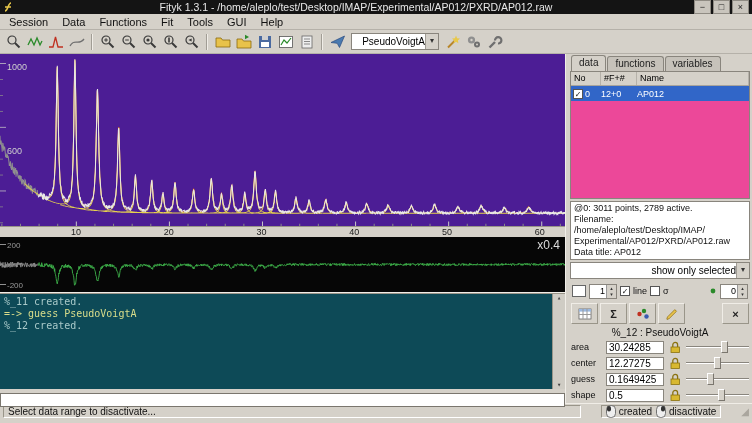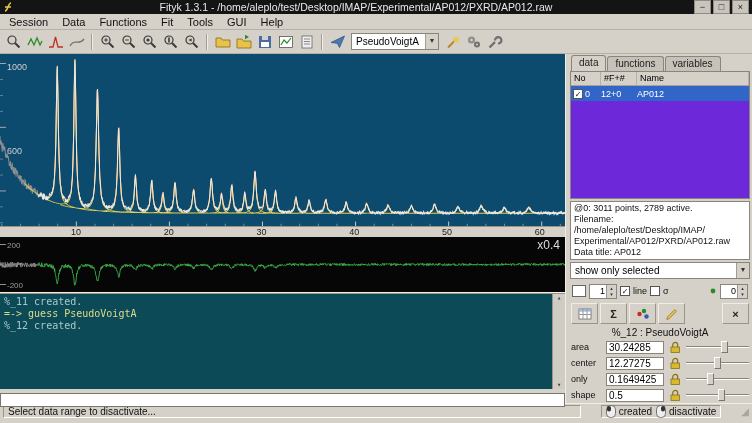--- a/index.html
+++ b/index.html
@@ -15,27 +15,27 @@
   
   .menubar{height:16px;display:flex;align-items:center;background:#d5d1c9;border-bottom:1px solid #b5b1a9;font-size:11px;padding-left:2px;}
   .menu-item{padding:0 7px;color:#111;}
 
   
   .toolbar{height:24px;display:flex;align-items:center;background:#d5d1c9;border-bottom:1px solid #b5b1a9;padding:0 3px;}
   .tbtn{width:21px;height:20px;display:flex;align-items:center;justify-content:center;border:1px solid transparent;}
   .tbtn svg{display:block;}
   .tsep{width:2px;height:16px;border-left:1px solid #a19d95;border-right:1px solid #f0ede7;margin:0 4px;}
   .combo{display:flex;align-items:center;background:#fff;border:1px solid #89857d;height:17px;font-size:10px;padding-left:4px;width:88px;margin:0 3px;}
-  .combo .cval{flex:1;white-space:nowrap;overflow:hidden;}
+  .combo .cval{flex:1;white-space:nowrap;overflow:hidden;text-align:right;}
   .combo .arrow{background:#d5d1c9;border-left:1px solid #a19d95;width:13px;height:15px;font-size:8px;line-height:14px;text-align:center;color:#333;}
 
   
   .content{display:flex;height:349px;}
   .plotcol{flex:1;display:flex;flex-direction:column;min-width:0;}
-  .main-plot{height:172px;background:#0c4a6e;position:relative;}
+  .main-plot{height:172px;background:#4c1d95;position:relative;}
   .main-plot svg,.aux-plot svg{position:absolute;left:0;top:0;width:100%;height:100%;}
   .ytick{position:absolute;left:7px;color:#cfcfcf;font-size:9px;line-height:10px;}
   .axis-strip{height:11px;background:#d5d1c9;position:relative;border-top:1px solid #999589;font-size:9px;}
   .xtick{position:absolute;top:0;color:#1a1a1a;line-height:11px;}
   .aux-plot{height:55px;background:#060606;position:relative;}
   .auxtick{position:absolute;left:7px;color:#9a9a9a;font-size:8px;line-height:9px;}
   .aux-scale{position:absolute;right:5px;top:1px;color:#dcdcdc;font-size:12px;}
   .gap{height:2px;background:#d5d1c9;border-top:1px solid #f0ede7;border-bottom:1px solid #999589;}
   .console{flex:1;background:#0d4a57;position:relative;padding:2px 16px 1px 4px;font-family:"DejaVu Sans Mono",monospace;font-size:10px;line-height:12px;overflow:hidden;}
   .cline.quiet{color:#a9c9c9;}
@@ -45,21 +45,21 @@
   .input-line{height:14px;position:relative;}
   .input-line input{width:100%;height:100%;border:1px solid #7a766e;font-size:10px;padding:0 3px;font-family:"DejaVu Sans Mono",monospace;background:#fff;}
 
   .vsplit{width:3px;background:#d5d1c9;border-left:1px solid #f0ede7;}
 
   
   .sidebar{width:184px;display:flex;flex-direction:column;background:#d5d1c9;font-size:10px;}
   .tabs{display:flex;align-items:flex-end;height:17px;padding:2px 0 0 3px;gap:1px;}
   .tab{font-size:10px;padding:1px 7px 2px;background:#c6c2ba;border:1px solid #89857d;border-bottom:none;border-radius:3px 3px 0 0;color:#222;}
   .tab.active{background:#d5d1c9;padding-bottom:3px;}
-  .listbox{flex:1;background:#6d28d9;border:1px solid #89857d;margin:0 2px;min-height:70px;overflow:hidden;}
+  .listbox{flex:1;background:#ec4899;border:1px solid #89857d;margin:0 2px;min-height:70px;overflow:hidden;}
   .lhead{display:flex;background:#d5d1c9;border-bottom:1px solid #a8a49c;height:14px;font-size:9px;}
   .lhead span{padding:1px 3px;border-right:1px solid #b5b1a9;}
   .h-no{width:30px;} .h-f{width:36px;} .h-name{flex:1;}
   .lrow{display:flex;align-items:center;background:#3166c8;color:#fff;height:15px;font-size:9px;}
   .c0{width:14px;display:flex;justify-content:center;}
   .c1{width:16px;} .c2{width:36px;} .c3{flex:1;}
   .cb{width:10px;height:10px;background:#fff;border:1px solid #555;font-size:8px;line-height:9px;text-align:center;color:#111;display:inline-block;}
   .infobox{background:#fff;border:1px solid #89857d;margin:2px 2px 0;padding:1px 3px;font-size:9px;line-height:11px;height:59px;overflow:hidden;color:#111;}
   .filter{margin:2px;width:auto;}
   .cfgrow{display:flex;align-items:center;gap:3px;padding:1px 4px;height:20px;}
@@ -444,21 +444,21 @@
               <rect x="3" y="7" width="8.5" height="5.5" fill="#d8b830" stroke="#8a7210" stroke-width="0.8"></rect>
               <path d="M4.8,7 V4.8 a2.4,2.4 0 0 1 4.8,0 V7" fill="none" stroke="#8a7210" stroke-width="1.3"></path>
             </svg>
           </span>
         <div class="slider">
             <div class="track"></div>
             <div class="handle h2"></div>
           </div>
       </div>
       <div class="prow">
-        <span class="plabel">only</span>
+        <span class="plabel">guess</span>
         <input class="pval" value="0.1649425" style="">
         <span class="lockbtn">
             <svg width="14" height="14">
               <rect x="3" y="7" width="8.5" height="5.5" fill="#d8b830" stroke="#8a7210" stroke-width="0.8"></rect>
               <path d="M4.8,7 V4.8 a2.4,2.4 0 0 1 4.8,0 V7" fill="none" stroke="#8a7210" stroke-width="1.3"></path>
             </svg>
           </span>
         <div class="slider">
             <div class="track"></div>
             <div class="handle h3"></div>

